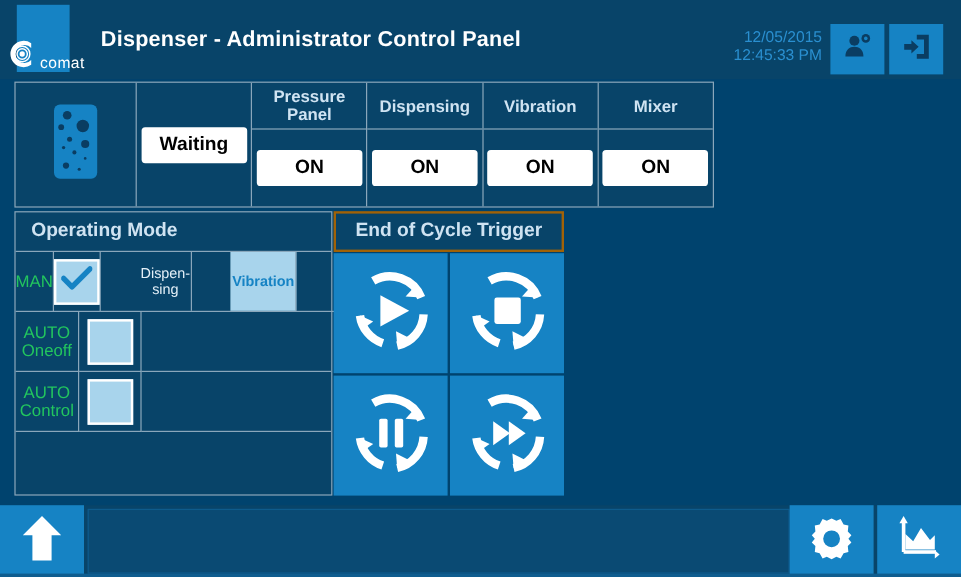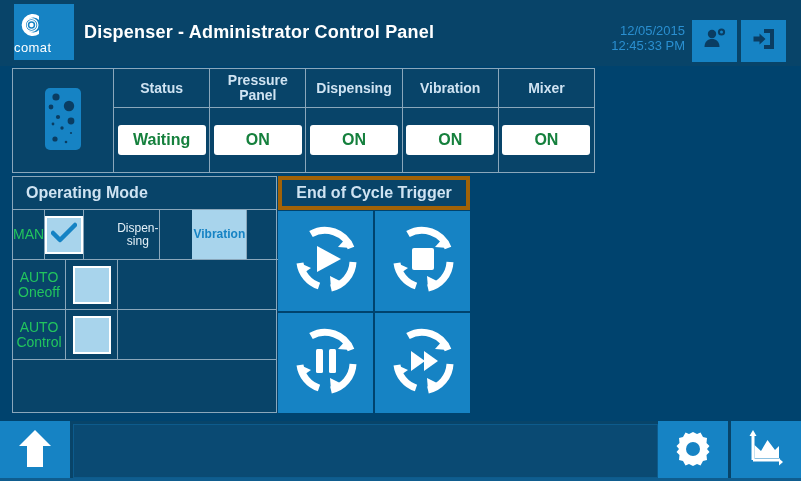--- a/index.html
+++ b/index.html
@@ -19,25 +19,24 @@
   #header {
     position: absolute;
     left: 0; top: 0;
     width: 801px;
     height: 66px;
     background: #084469;
   }
   #logo-tile {
     position: absolute;
     left: 14px; top: 4px;
-    width: 60px; height: 56px;
+    width: 44px; height: 56px;
     background: #1683c4;
     display: flex;
-    flex-direction: column;
-    align-items: flex-start;
+    align-items: flex-end;
     justify-content: center;
   }
   #logo-mark { width: 32px; height: 30px; display:block; }
   #logo-text {
     color: #ffffff;
     font-size: 13px;
     letter-spacing: 0.4px;
     line-height: 14px;
     margin-top: 1px;
     font-weight: 400;
@@ -112,21 +111,21 @@
     box-sizing: border-box;
   }
   .st-body {
     flex: 1;
     display: flex;
     align-items: center;
     justify-content: center;
   }
   .st-value {
     background: #ffffff;
-    color: #15803d;
+    color: #000000;
     font-size: 16px;
     font-weight: bold;
     border-radius: 3px;
     padding: 6px 0;
     width: 88px;
     text-align: center;
   }
 
   
   #lower-panel {
@@ -221,21 +220,21 @@
     box-sizing: border-box;
   }
 
   #trigger-col {
     position: absolute;
     left: 266px; top: 0;
     width: 192px; height: 237px;
   }
   #trigger-title {
     height: 34px;
-    border: 4px solid #a16207;
+    border: 2px solid #a16207;
     box-sizing: border-box;
     background: #084469;
     color: #cfe3f2;
     font-size: 16px;
     font-weight: bold;
     display: flex;
     align-items: center;
     justify-content: center;
   }
   #trigger-grid {
@@ -356,21 +355,20 @@
         <circle cx="12" cy="38" r="1.4" fill="#0a3d62"></circle>
         <circle cx="21" cy="42" r="1.7" fill="#0a3d62"></circle>
         <circle cx="30" cy="47" r="1.1" fill="#0a3d62"></circle>
         <circle cx="14" cy="53" r="2.6" fill="#0a3d62"></circle>
         <circle cx="25" cy="56" r="1.3" fill="#0a3d62"></circle>
       </svg>
     </span>
   </div>
 
   <div class="st-col">
-    <div class="st-head">Status</div>
     <div class="st-body">
       <div class="st-value">Waiting</div>
     </div>
   </div>
 
   <div class="st-col">
     <div class="st-head">Pressure Panel</div>
     <div class="st-body">
       <div class="st-value">ON</div>
     </div>

